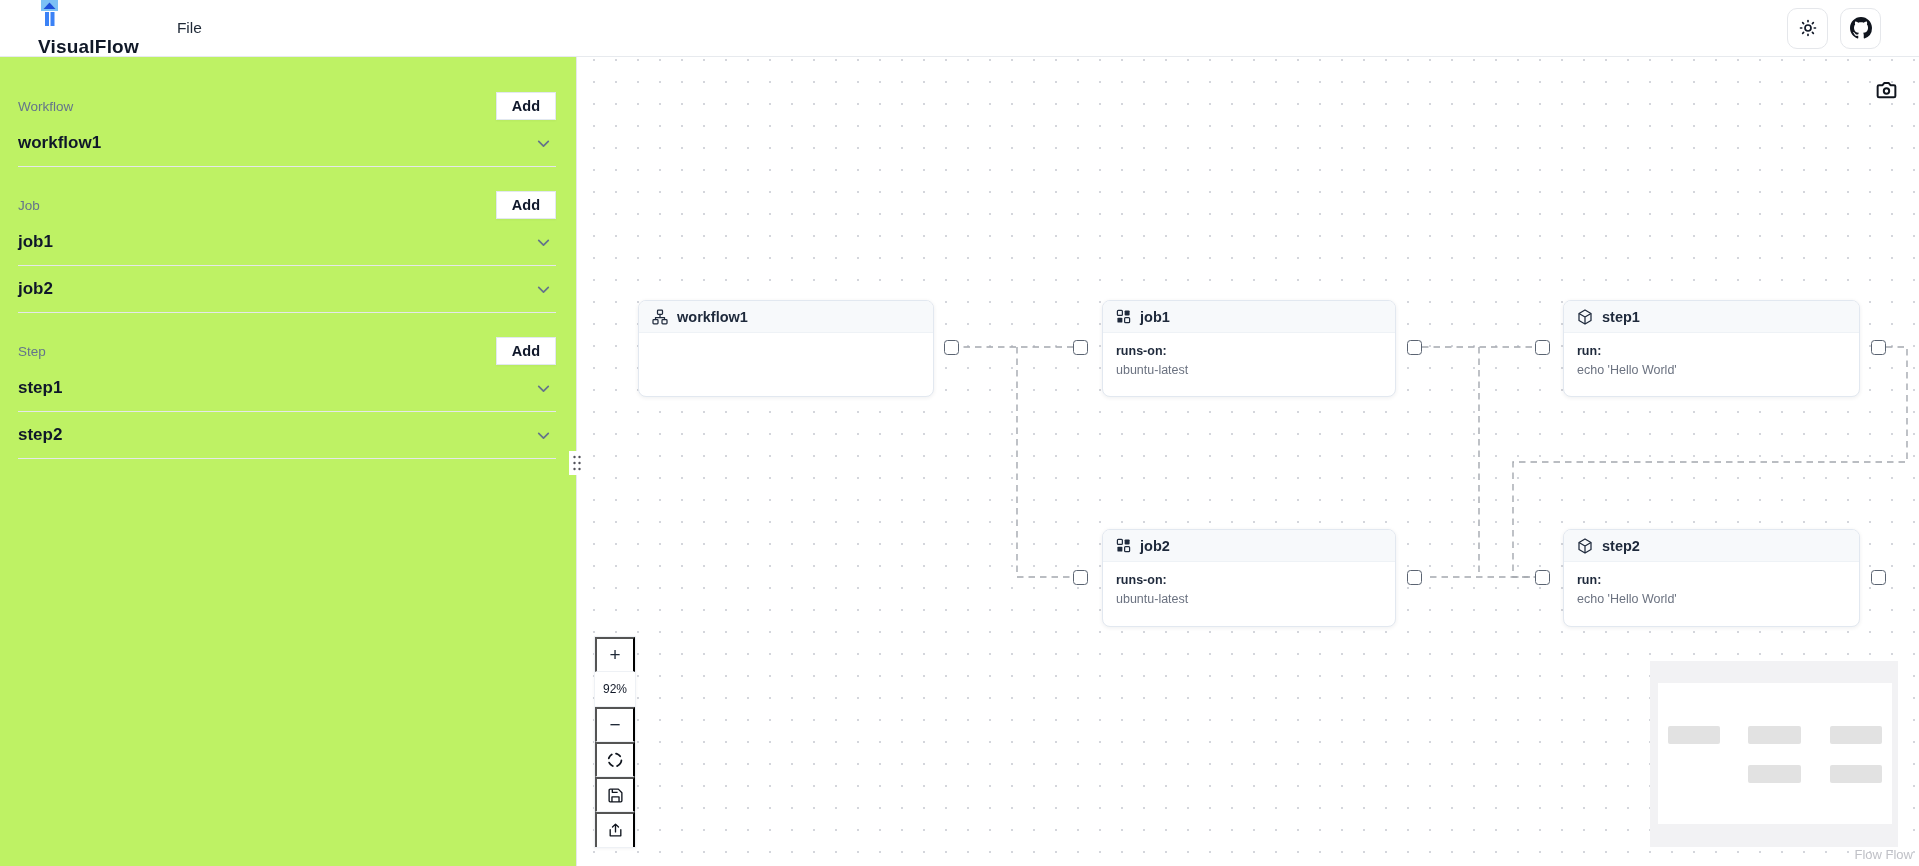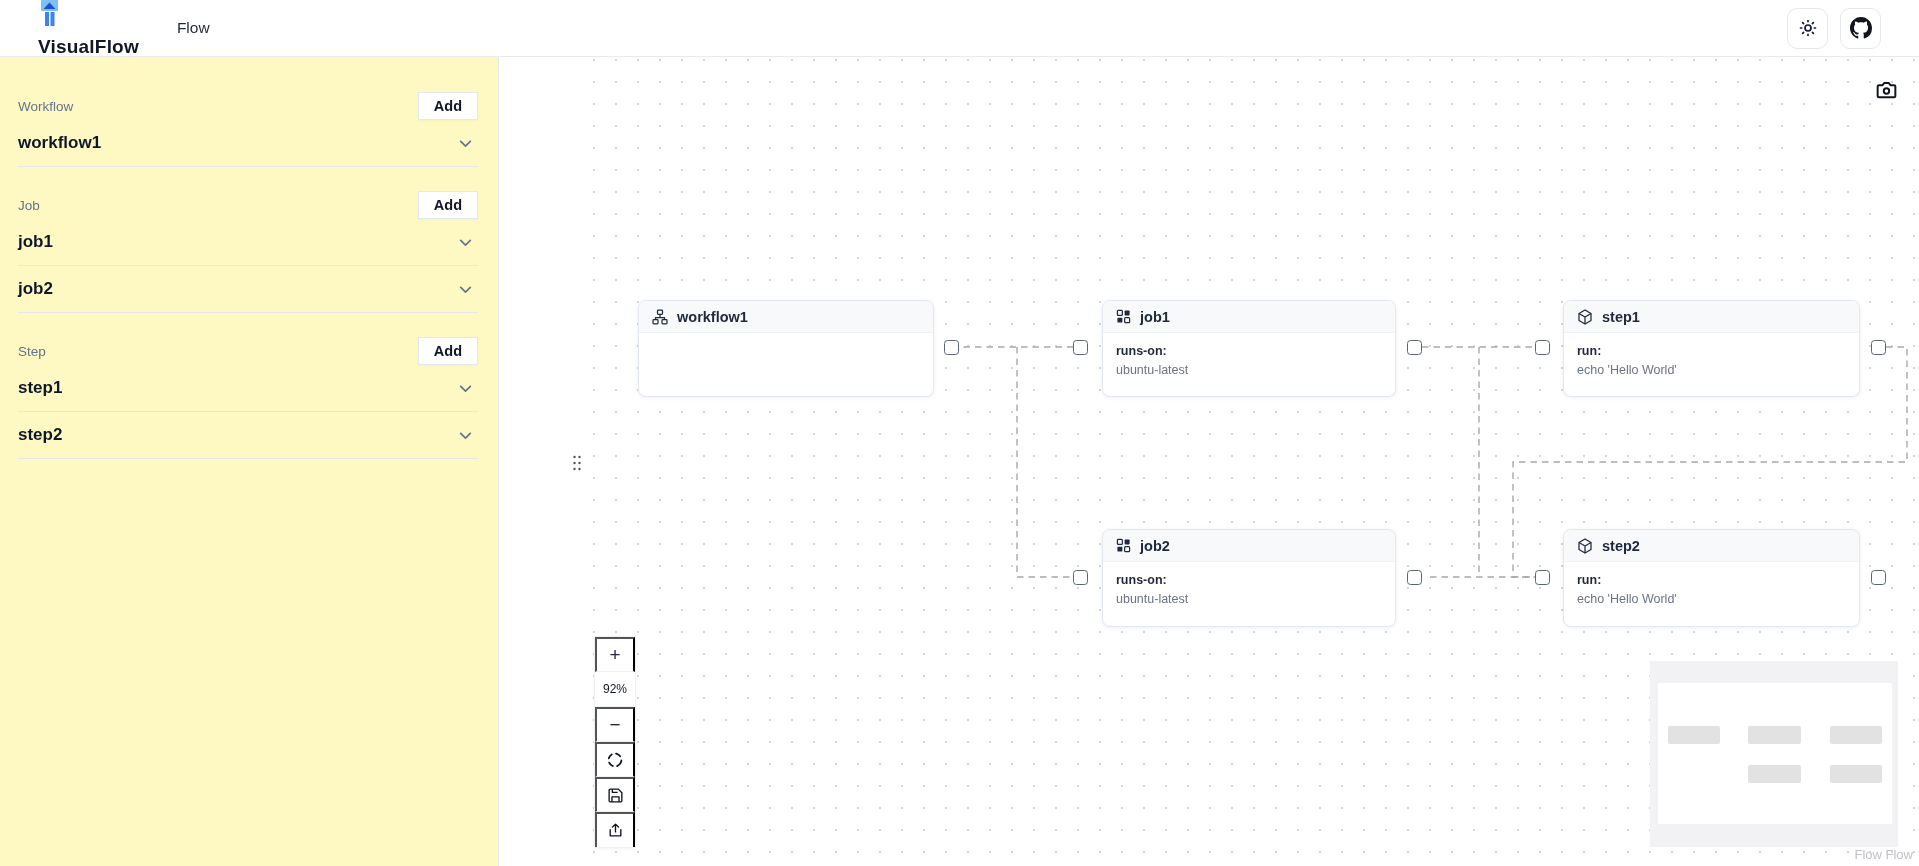--- a/index.html
+++ b/index.html
@@ -10,21 +10,21 @@
   .topbar { position:absolute; left:0; top:0; width:1919px; height:57px; background:#fff;
     border-bottom:1px solid #e7eaee; display:flex; align-items:center; z-index:30; }
   .brand { display:flex; align-items:flex-start; gap:10px; margin-left:38px;flex-direction:column; }
   .brand-title { font-size:19px; font-weight:bold; color:#101828; letter-spacing:.2px; }
   .menu-item { margin-left:38px; font-size:15.5px; color:#1f2937; cursor:pointer; }
   .topbar-right { margin-left:auto; margin-right:38px; display:flex; gap:12px; }
   .icon-btn { width:41px; height:41px; border:1px solid #e5e7eb; border-radius:10px; background:#fff;
     display:flex; align-items:center; justify-content:center; cursor:pointer; }
 
   
-  .sidebar { position:absolute; left:0; top:57px; width:499px; height:809px; background:#fef9c3;
+  .sidebar { position:absolute; left:0; top:57px; width:577px; height:809px; background:#bef264;
     border-right:1px solid #e5e7eb; padding:35px 20px 0 18px; z-index:20; }
   .section { margin-top:24px; }
   .section:first-child { margin-top:0; }
   .section-head { height:28px; display:flex; align-items:center; justify-content:space-between; }
   .section-label { font-size:13.5px; color:#64748b; }
   .add-btn { height:28px; padding:0 15px; font-size:14.5px; font-weight:600; color:#0f172a;
     background:#fff; border:1px solid #e2e8f0; border-radius:0; cursor:pointer;
     box-shadow:0 1px 2px rgba(16,24,40,.04); font-family:inherit; }
   .side-item { display:flex; align-items:center; justify-content:space-between;
     padding:13px 4px 13px 0; border-bottom:1px solid #e5e7eb; cursor:pointer; }
@@ -90,21 +90,21 @@
     <span>
       <svg width="23" height="27" viewBox="0 0 23 27">
         <rect x="3" y="0" width="17" height="12" fill="#7cc0f5"></rect>
         <polygon points="5.5,10 11.5,3.5 17.5,10" fill="#1d4ed8"></polygon>
         <rect x="7" y="13" width="4" height="14" fill="#3b82f6"></rect>
         <rect x="12.5" y="13" width="4" height="14" fill="#3b82f6"></rect>
       </svg>
     </span>
     <span class="brand-title">VisualFlow</span>
   </div>
-  <span class="menu-item">Flow</span>
+  <span class="menu-item">File</span>
   <div class="topbar-right">
     <button class="icon-btn">
       <span>
         <svg width="20" height="20" viewBox="0 0 24 24" fill="none" stroke="#111827" stroke-width="2" stroke-linecap="round">
           <circle cx="12" cy="12" r="3.6"></circle>
           <path d="M12 3v1.5M12 19.5V21M3 12h1.5M19.5 12H21M5.6 5.6l1.1 1.1M17.3 17.3l1.1 1.1M18.4 5.6l-1.1 1.1M6.7 17.3l-1.1 1.1"></path>
         </svg>
       </span>
     </button>
     <button class="icon-btn">

